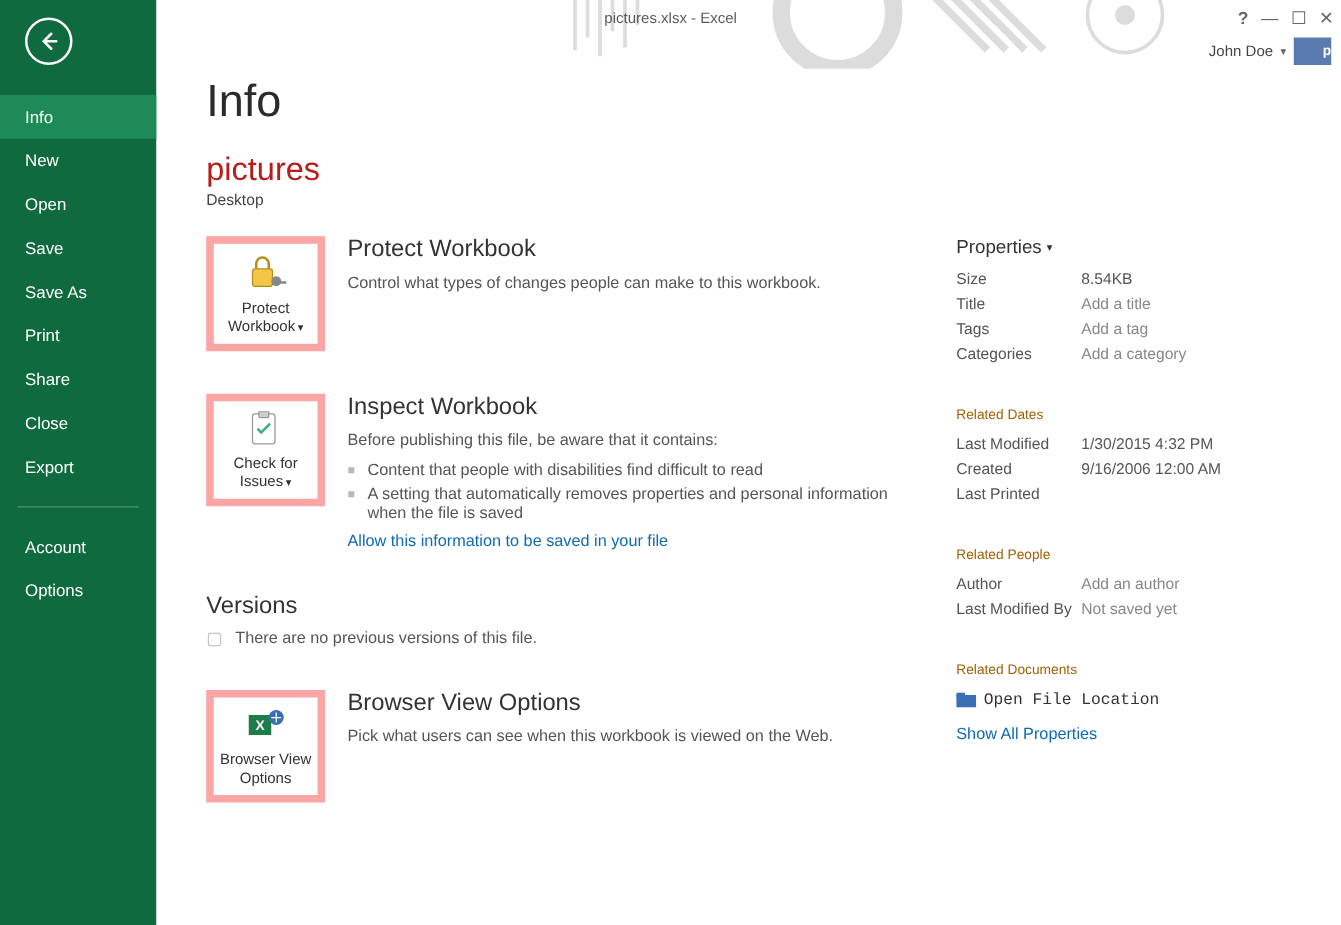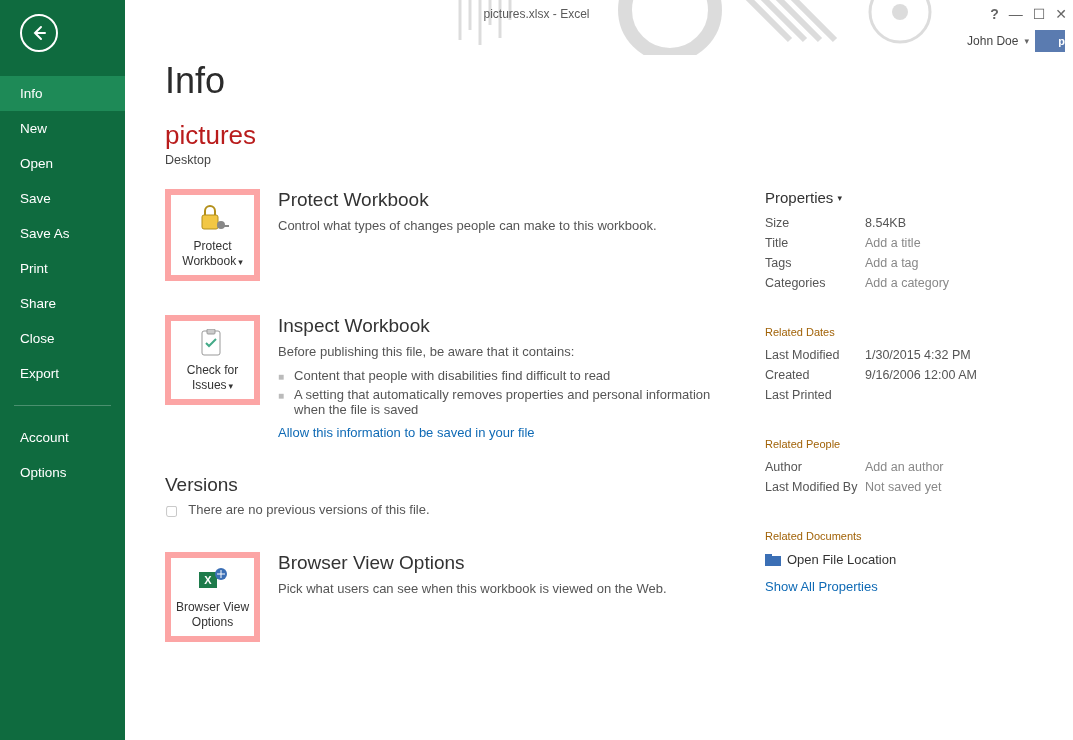--- a/index.html
+++ b/index.html
@@ -91,21 +91,21 @@
 .version-row { display: flex; gap: 10px; align-items: center; margin-top: 6px; font-size: 13px; color: #555;}
 .version-icon { color: #bbb; font-size: 14px; }
 
 .prop-head { font-size: 15px; color: #333; margin-bottom: 10px; display: flex; align-items: center; gap: 4px; cursor: pointer;}
 .prop-head .caret { font-size: 9px; }
 .prop-row { display: flex; margin-bottom: 6px; font-size: 12.5px; }
 .prop-label { width: 100px; color: #555; }
 .prop-value { color: #555; }
 .prop-placeholder { color: #888; cursor: pointer; }
 .sub-head { font-size: 11px; color: #a16207; margin-top: 36px; margin-bottom: 10px; }
-.file-loc { display: flex; align-items: center; gap: 6px; font-size: 13px; color: #333; cursor: pointer; margin-top:6px;}
+.file-loc { display: flex; align-items: center; gap: 6px; font-size: 13px; color: #333; cursor: pointer; margin-top:6px;font-family:Liberation Mono, monospace;}
 .show-all { color: #0f6ab5; font-size: 13px; cursor: pointer; margin-top: 12px; display: inline-block; }
 </style>
 </head>
 <body>
 
 <div class="header-art">
   <svg width="520" height="60">
     <g stroke="#777" stroke-width="3" fill="none">
       <line x1="10" y1="0" x2="10" y2="40"></line>
         <line x1="20" y1="0" x2="20" y2="30"></line>

